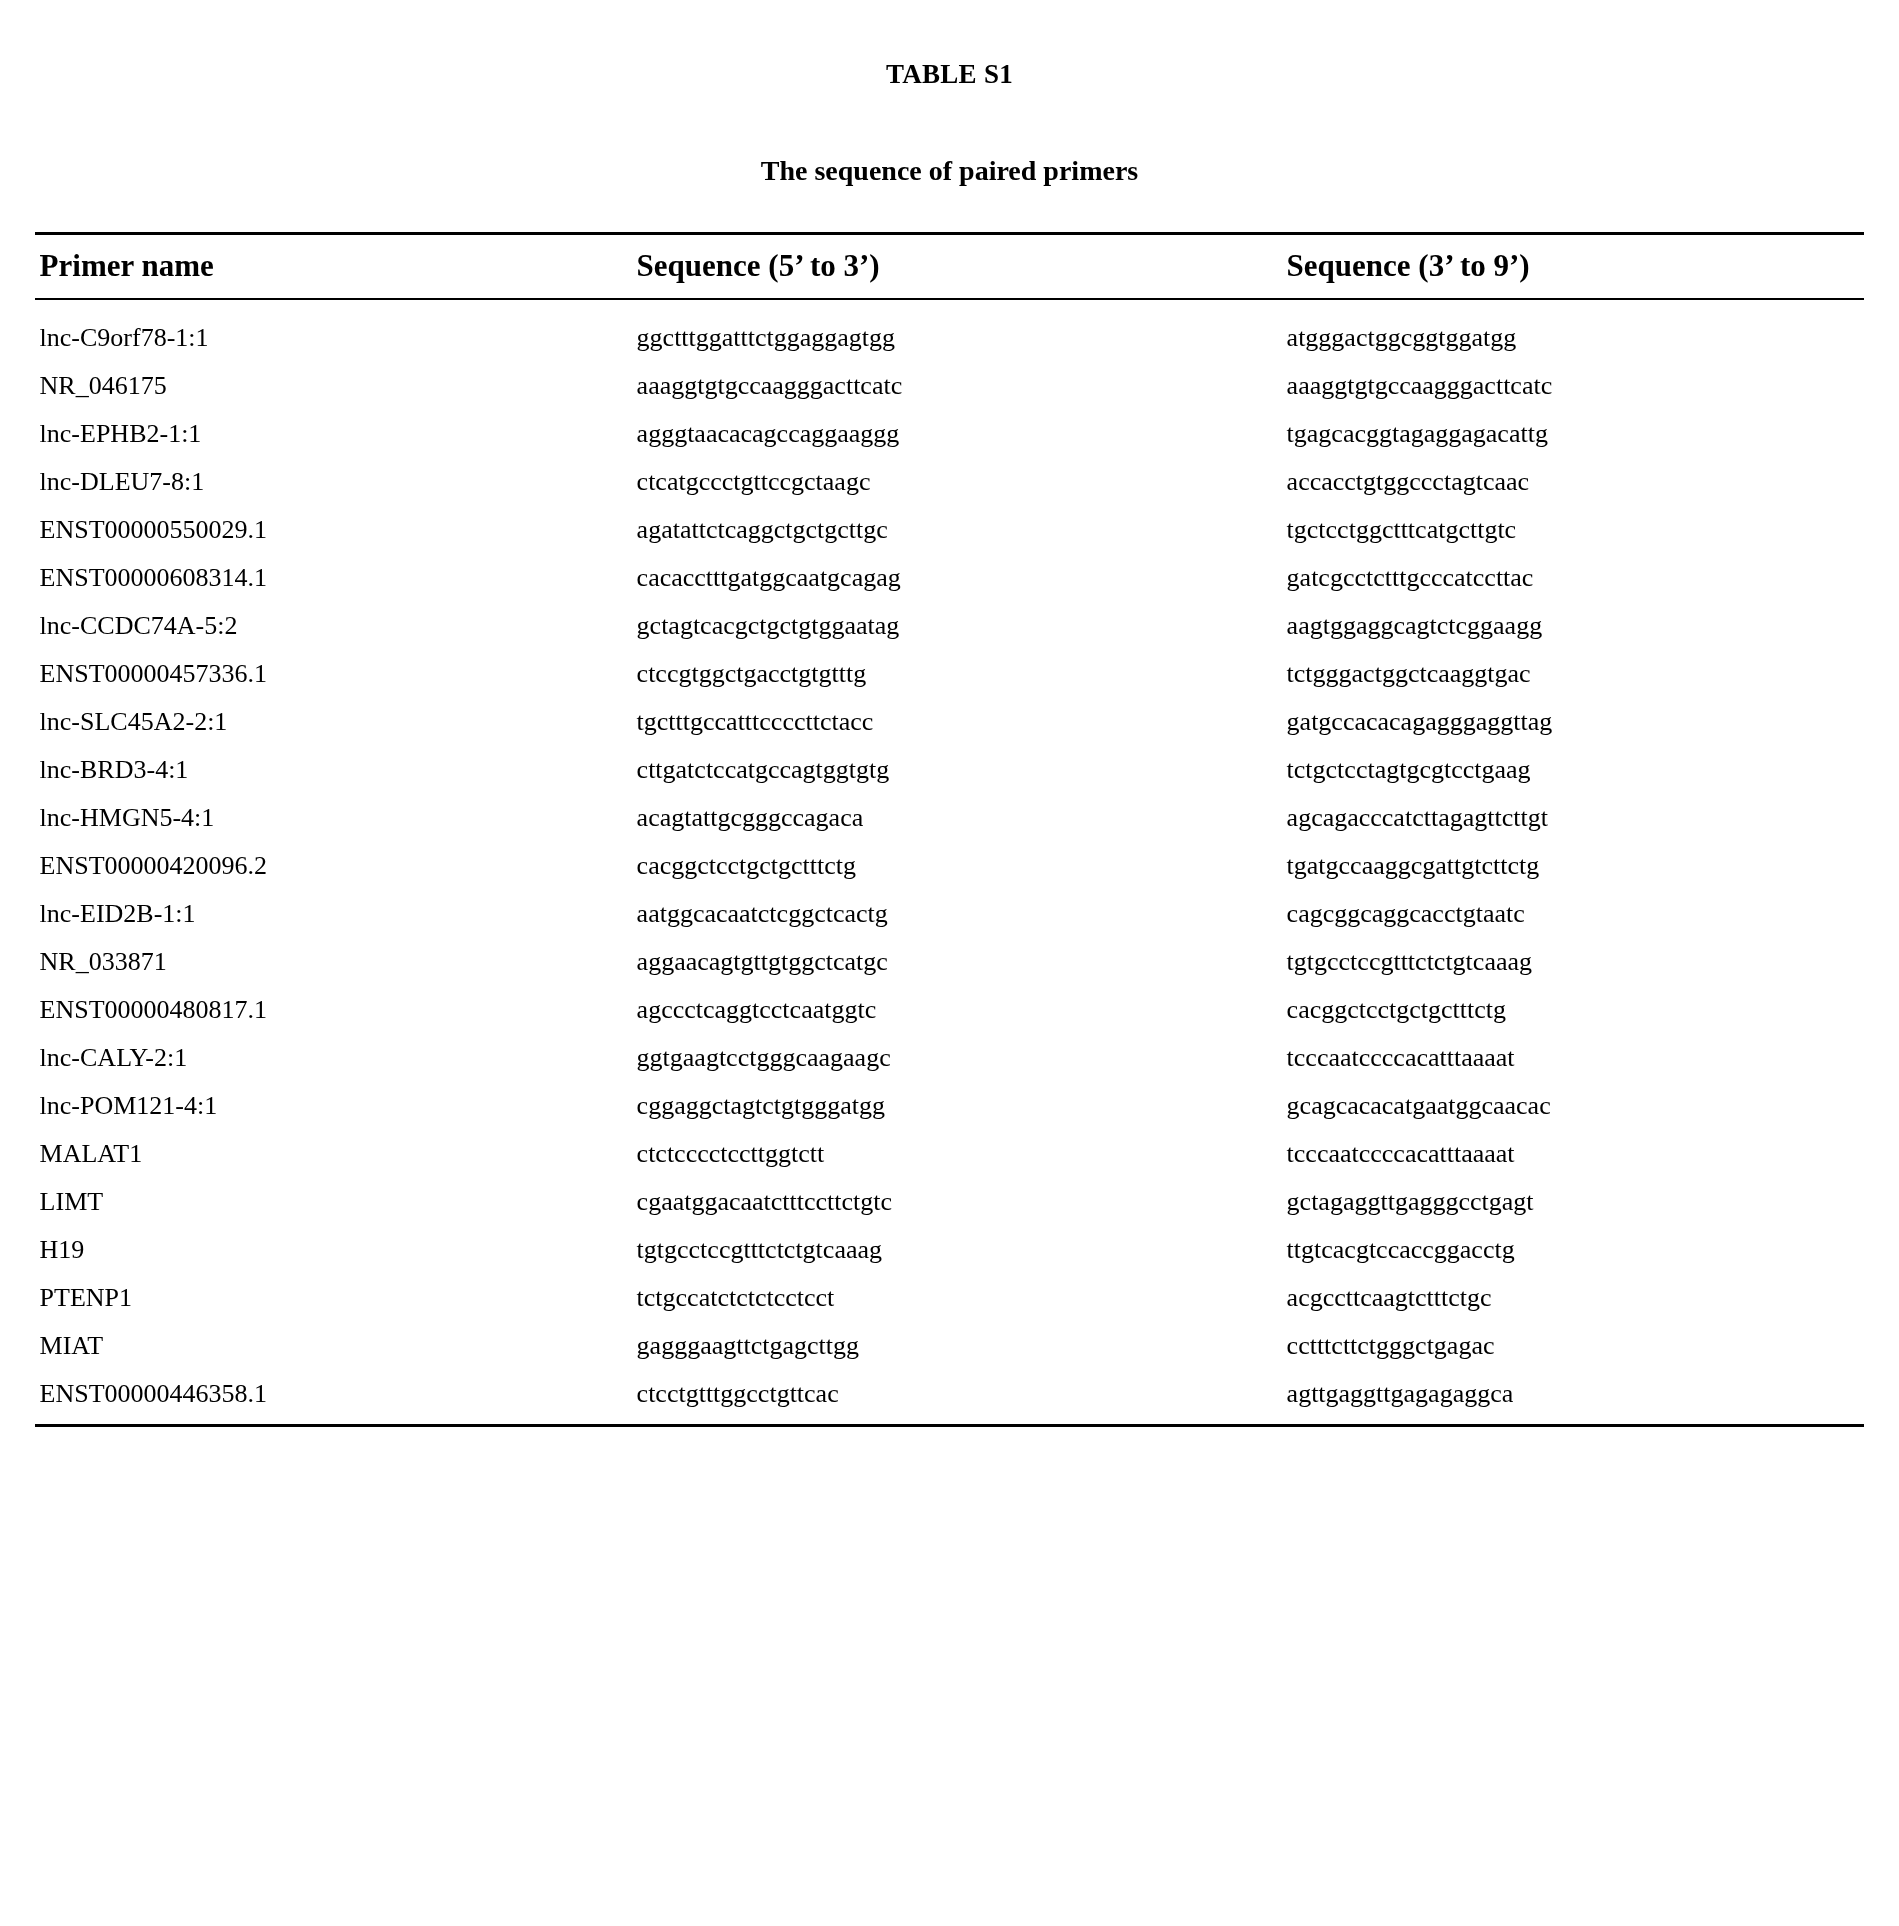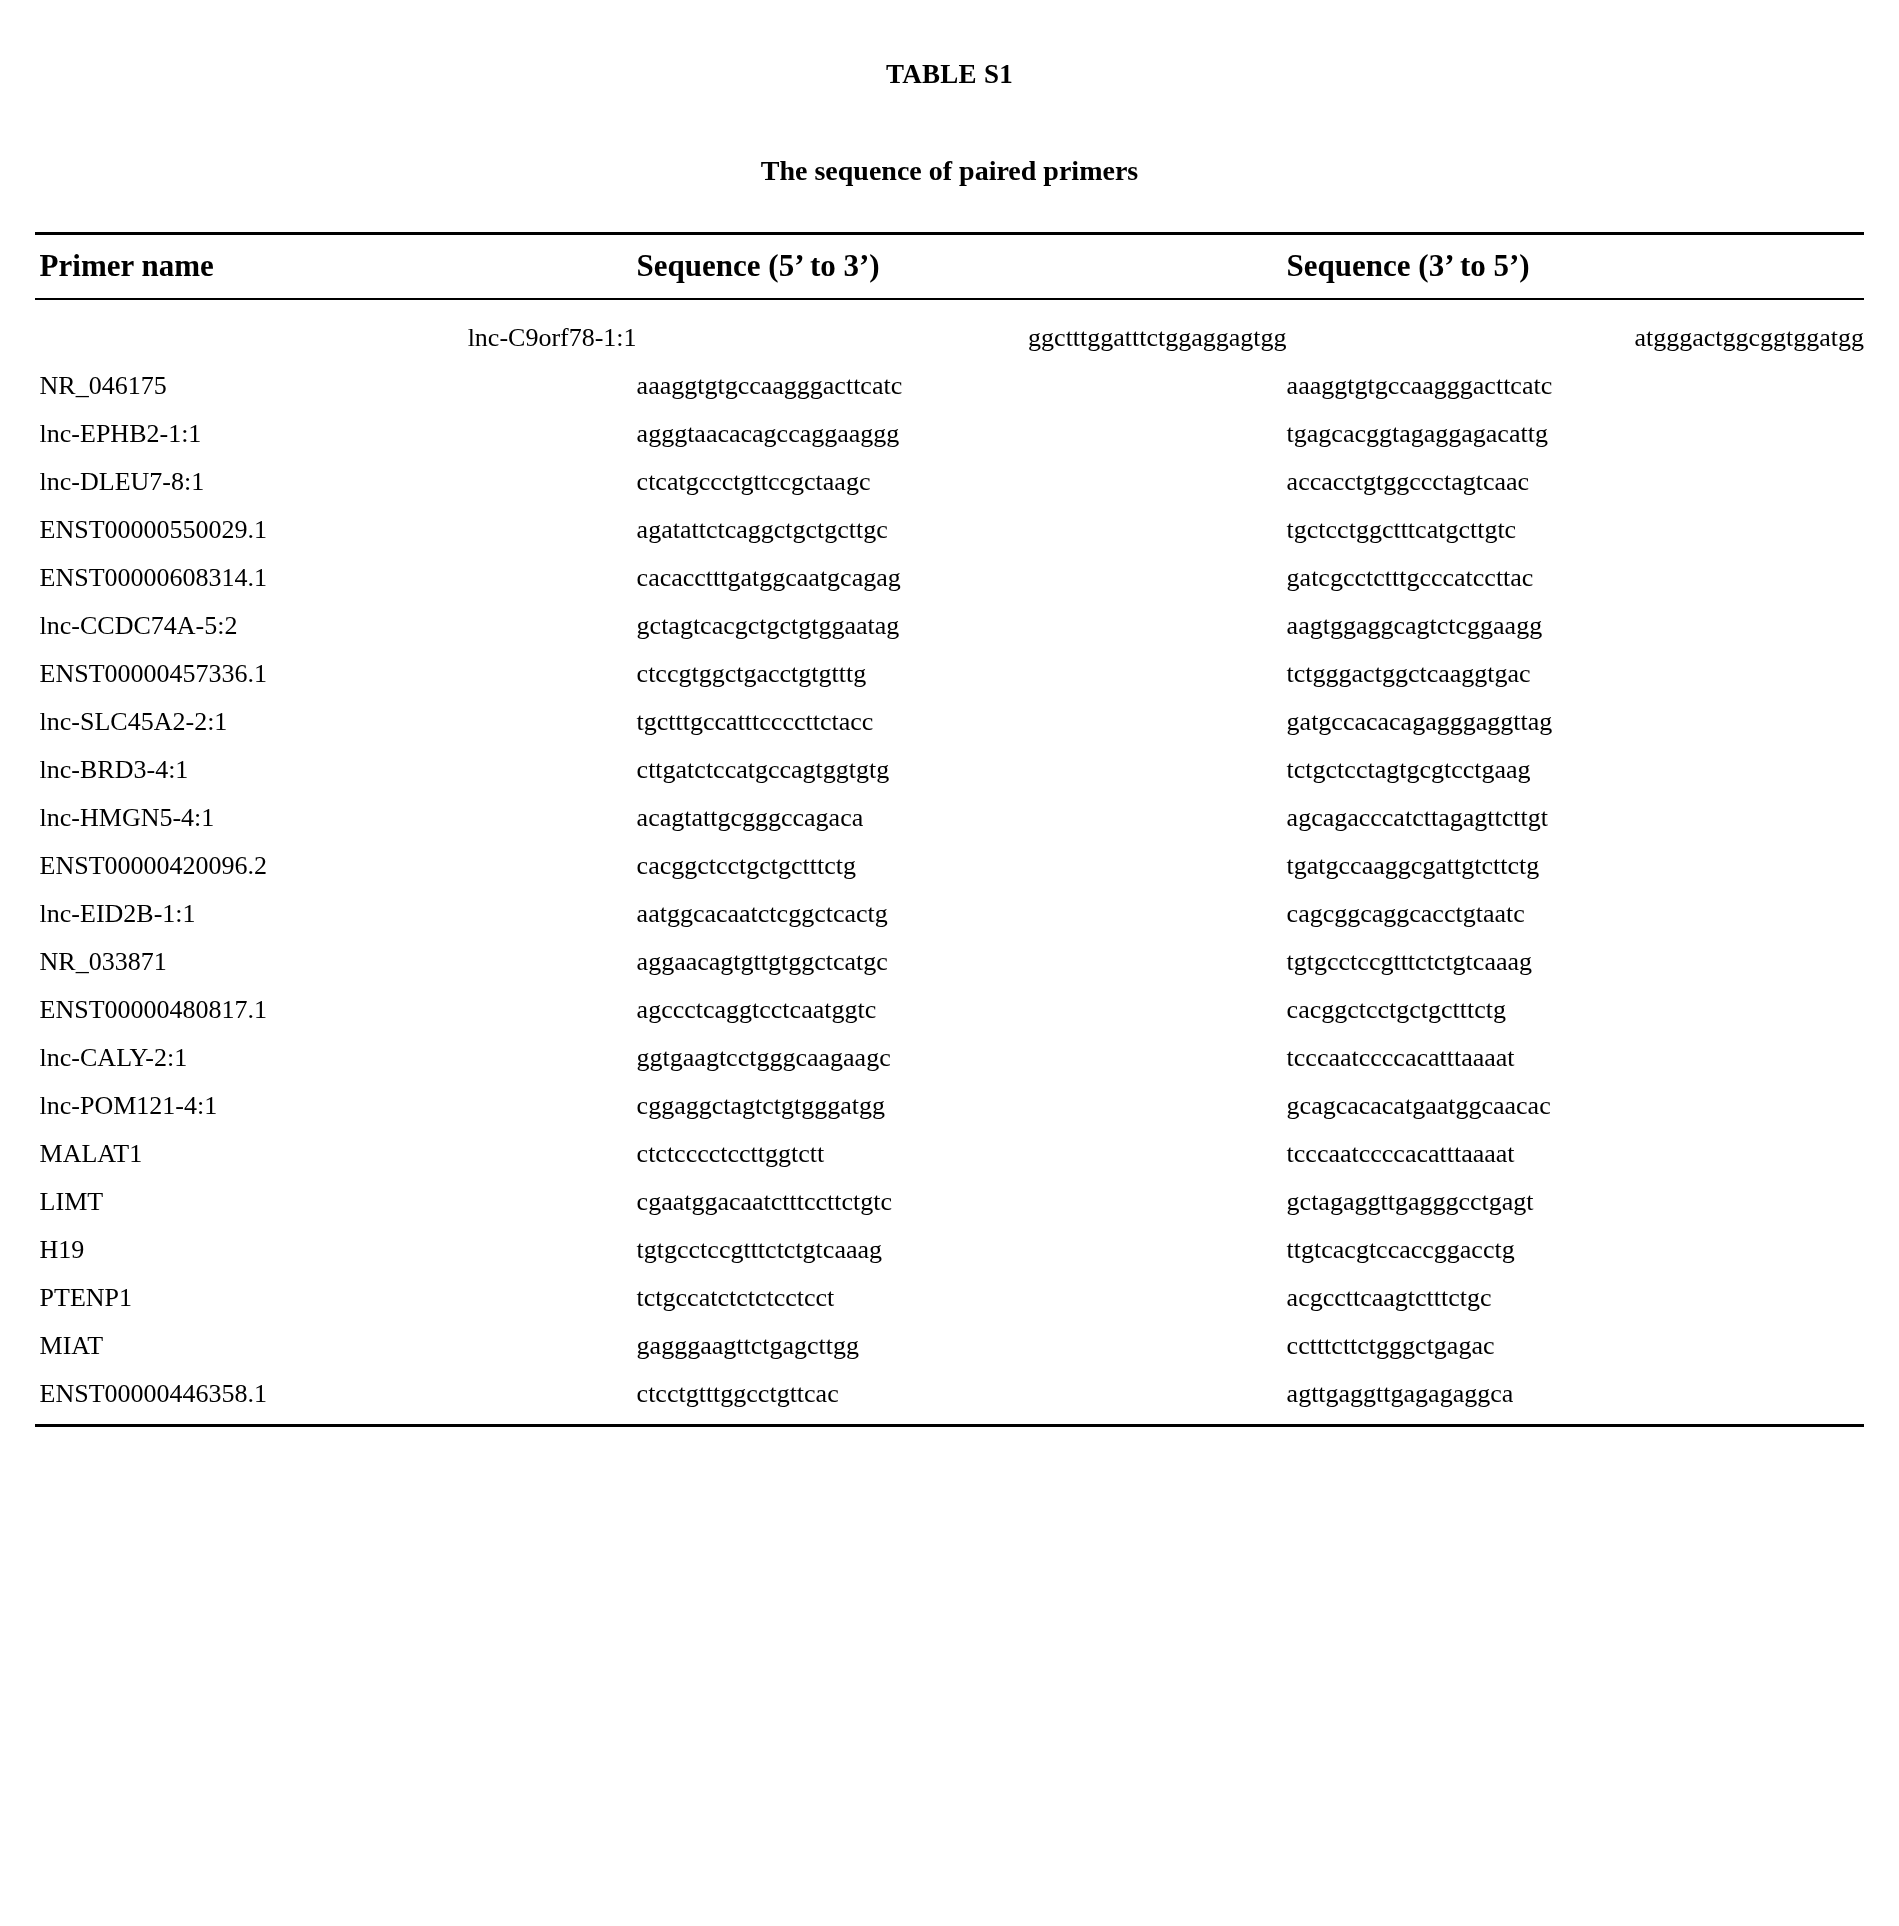--- a/index.html
+++ b/index.html
@@ -59,38 +59,38 @@
     font-size: 26px;
     padding: 9px 0 9px 0;
     vertical-align: middle;
     white-space: nowrap;
   }
   .col-name   { width: 597px; padding-left: 4.6px !important; }
   .col-fwd    { width: 650px; }
   .col-rev    { width: auto; }
   thead th.col-name { padding-left: 4.6px; }
   tbody td.col-name { padding-left: 4.6px; }
-  tbody tr:first-child td { padding-top: 23px; text-align: right; }
+  tbody tr:first-child td { padding-top: 23px; }
   tbody tr:last-child td { padding-bottom: 15px; }
 </style>
 </head>
 <body>
 
 <div class="page">
 
   <div class="table-label">TABLE S1</div>
 
   <div class="table-caption">The sequence of paired primers</div>
 
   <table class="primer-table">
     <thead>
       <tr class="header-row">
         <th class="col-name">Primer name</th>
         <th class="col-fwd">Sequence (5’ to 3’)</th>
-        <th class="col-rev">Sequence (3’ to 5’)</th>
+        <th class="col-rev">Sequence (3’ to 9’)</th>
       </tr>
     </thead>
     <tbody id="table-body">
         <tr>
           <td class="col-name">lnc-C9orf78-1:1</td>
           <td class="col-fwd">ggctttggatttctggaggagtgg</td>
           <td class="col-rev">atgggactggcggtggatgg</td>
         </tr>
         <tr>
           <td class="col-name">NR_046175</td>

